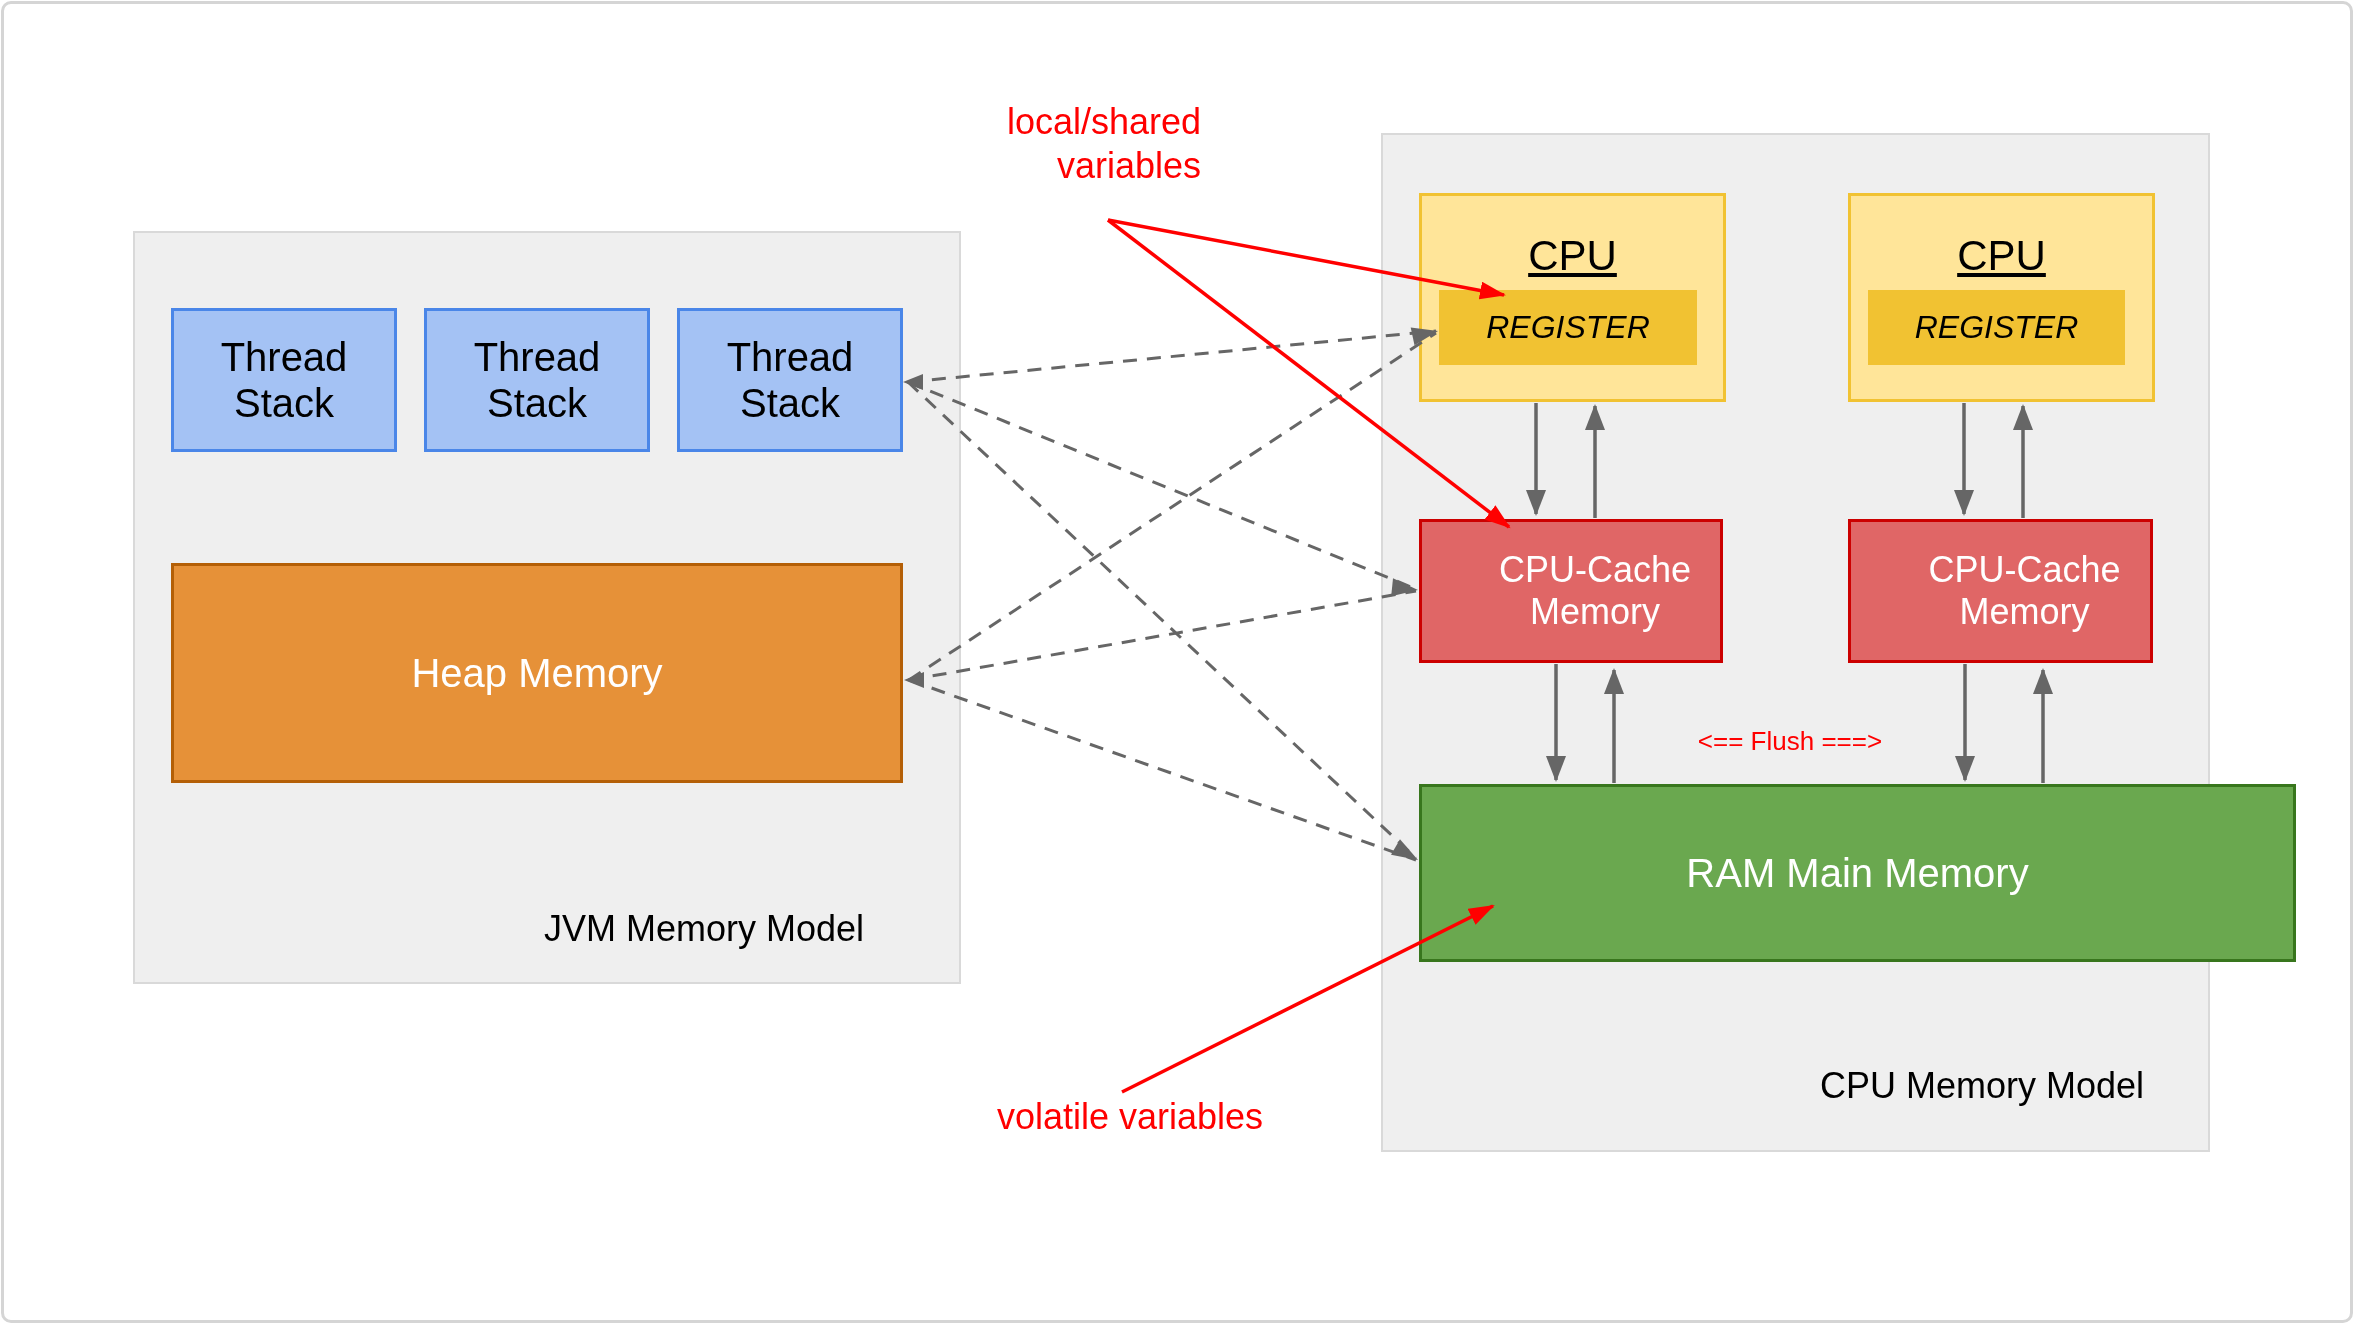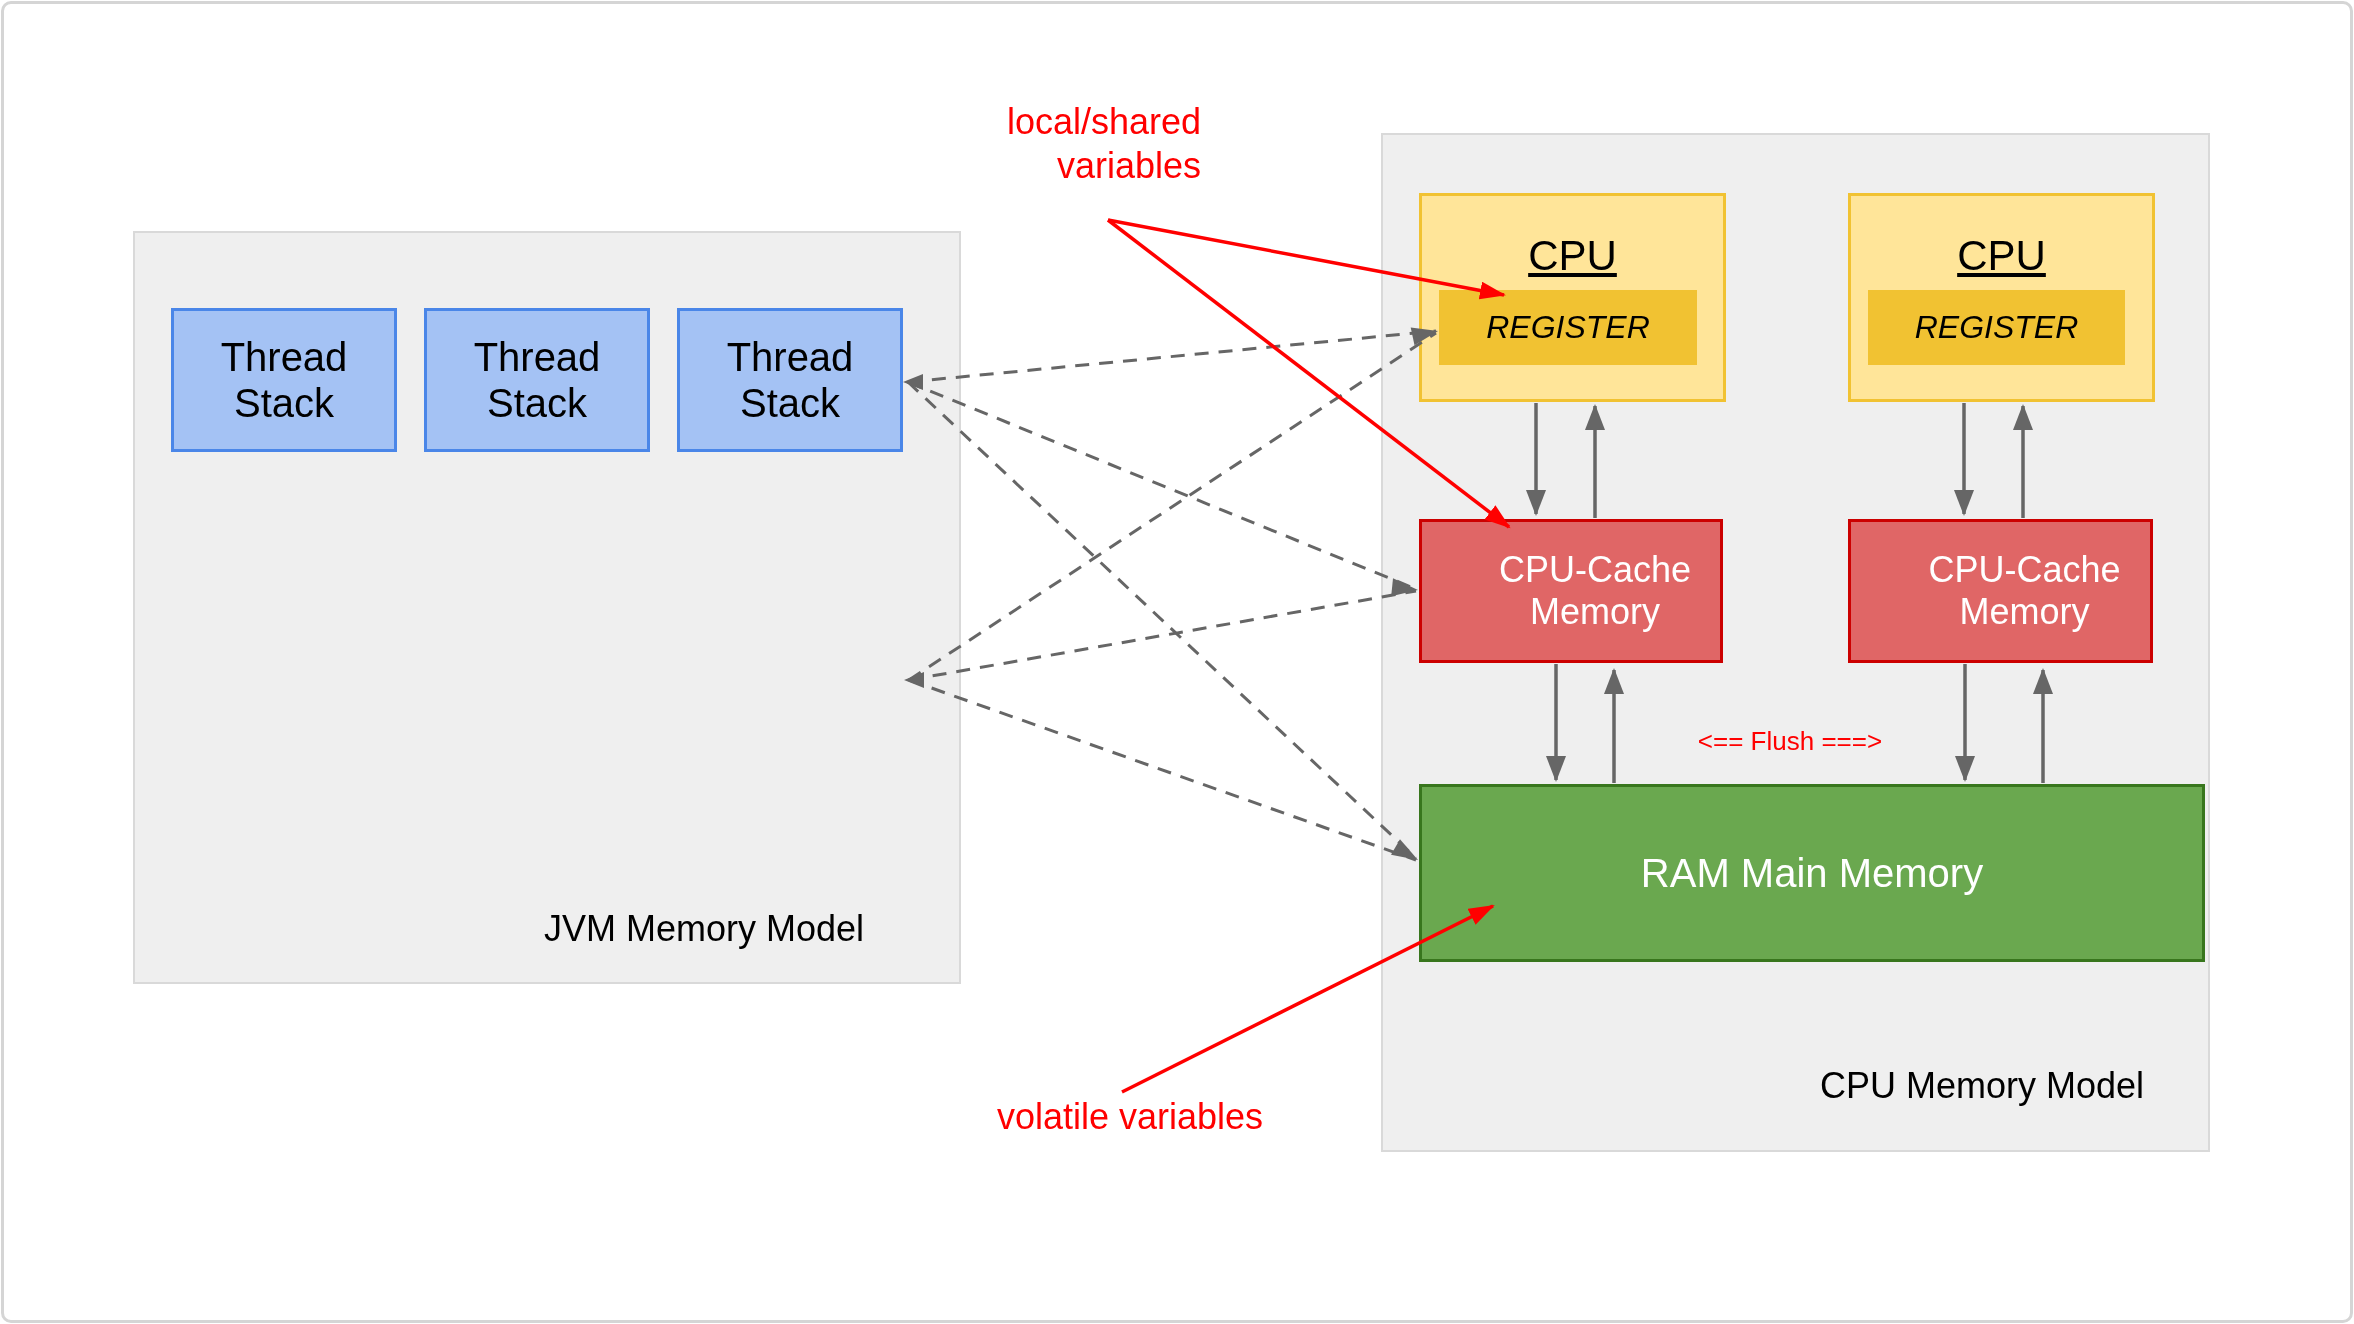--- a/index.html
+++ b/index.html
@@ -117,20 +117,23 @@
   </div>
   <div class="box thread-box" style="left:424px; top:308px; width:226px; height:144px;">
     <span class="lbl">Thread
 Stack</span>
   </div>
   <div class="box thread-box" style="left:677px; top:308px; width:226px; height:144px;">
     <span class="lbl">Thread
 Stack</span>
   </div>
 
+  <div class="box heap-box" style="left:171px; top:563px; width:732px; height:220px;">
+    <span class="lbl">Heap Memory</span>
+  </div>
 
   <div class="box cpu-box" style="left:1419px; top:193px; width:307px; height:209px;">
     <span class="lbl">CPU</span>
   </div>
   <div class="box register-box" style="left:1439px; top:290px; width:258px; height:75px;">
     <span class="lbl">REGISTER</span>
   </div>
 
   <div class="box cpu-box" style="left:1848px; top:193px; width:307px; height:209px;">
     <span class="lbl">CPU</span>
@@ -141,21 +144,21 @@
 
   <div class="box cache-box" style="left:1419px; top:519px; width:304px; height:144px;">
     <span class="lbl">CPU-Cache
 Memory</span>
   </div>
   <div class="box cache-box" style="left:1848px; top:519px; width:305px; height:144px;">
     <span class="lbl">CPU-Cache
 Memory</span>
   </div>
 
-  <div class="box ram-box" style="left:1419px; top:784px; width:786px; height:178px;">
+  <div class="box ram-box" style="left:1419px; top:784px; width:877px; height:178px;">
     <span class="lbl">RAM Main Memory</span>
   </div>
 
   <div class="panel-title" style="left:704px; top:929px;">JVM Memory Model</div>
   <div class="panel-title" style="left:1982px; top:1086px;">CPU Memory Model</div>
 
   <div class="annotation" style="left:1104px; top:144px;">local/shared
 variables</div>
   <div class="annotation" style="left:1130px; top:1117px;">volatile variables</div>
   <div class="annotation flush" style="left:1790px; top:742px;">&lt;== Flush ===&gt;</div>

